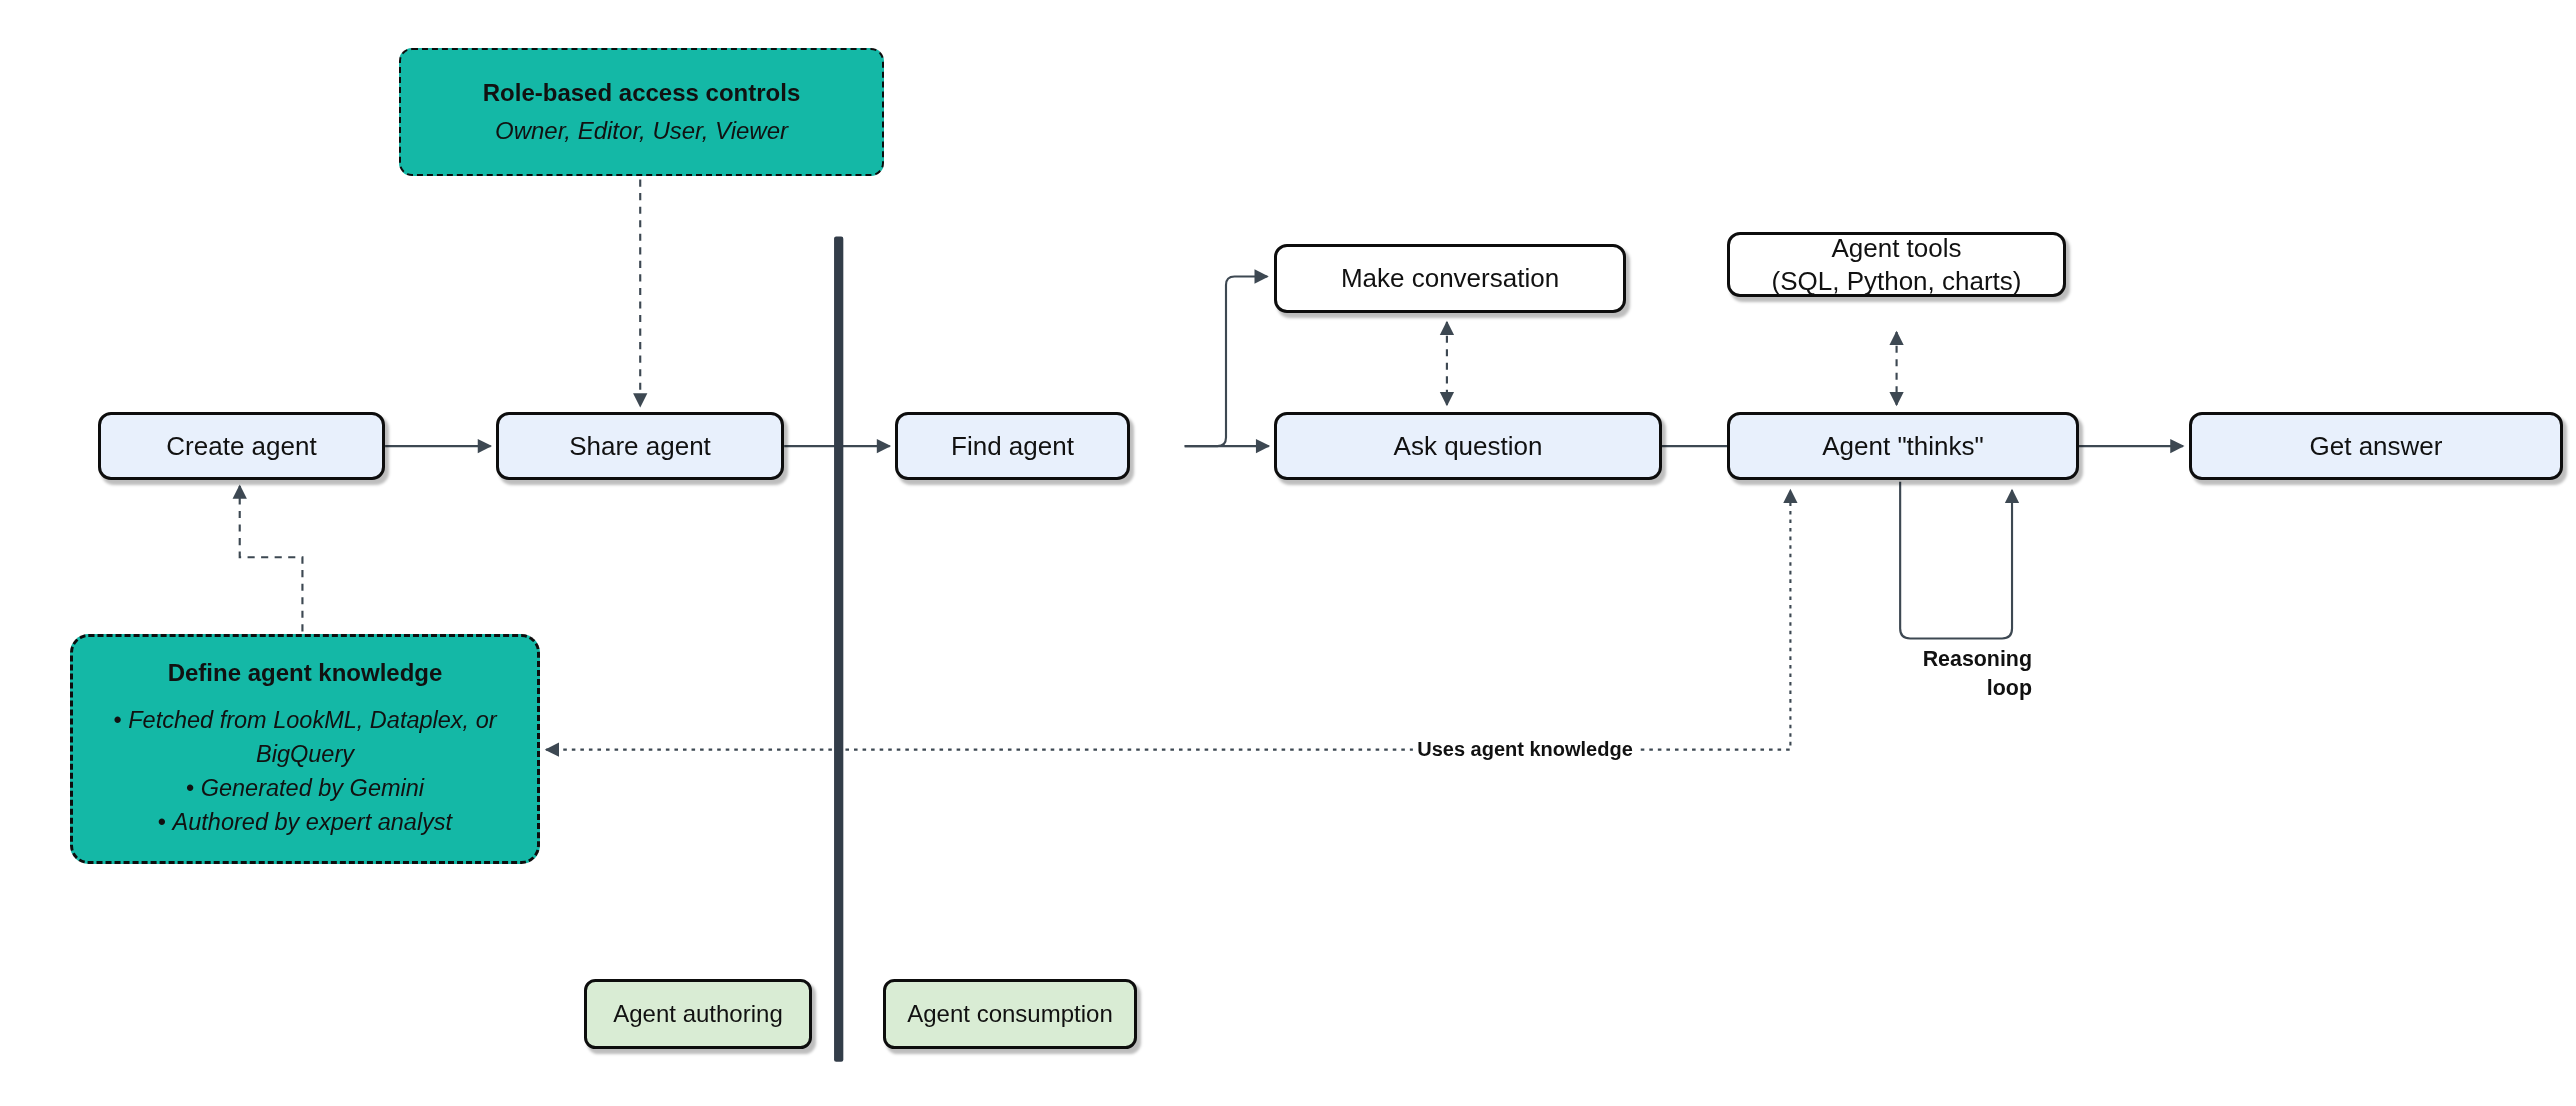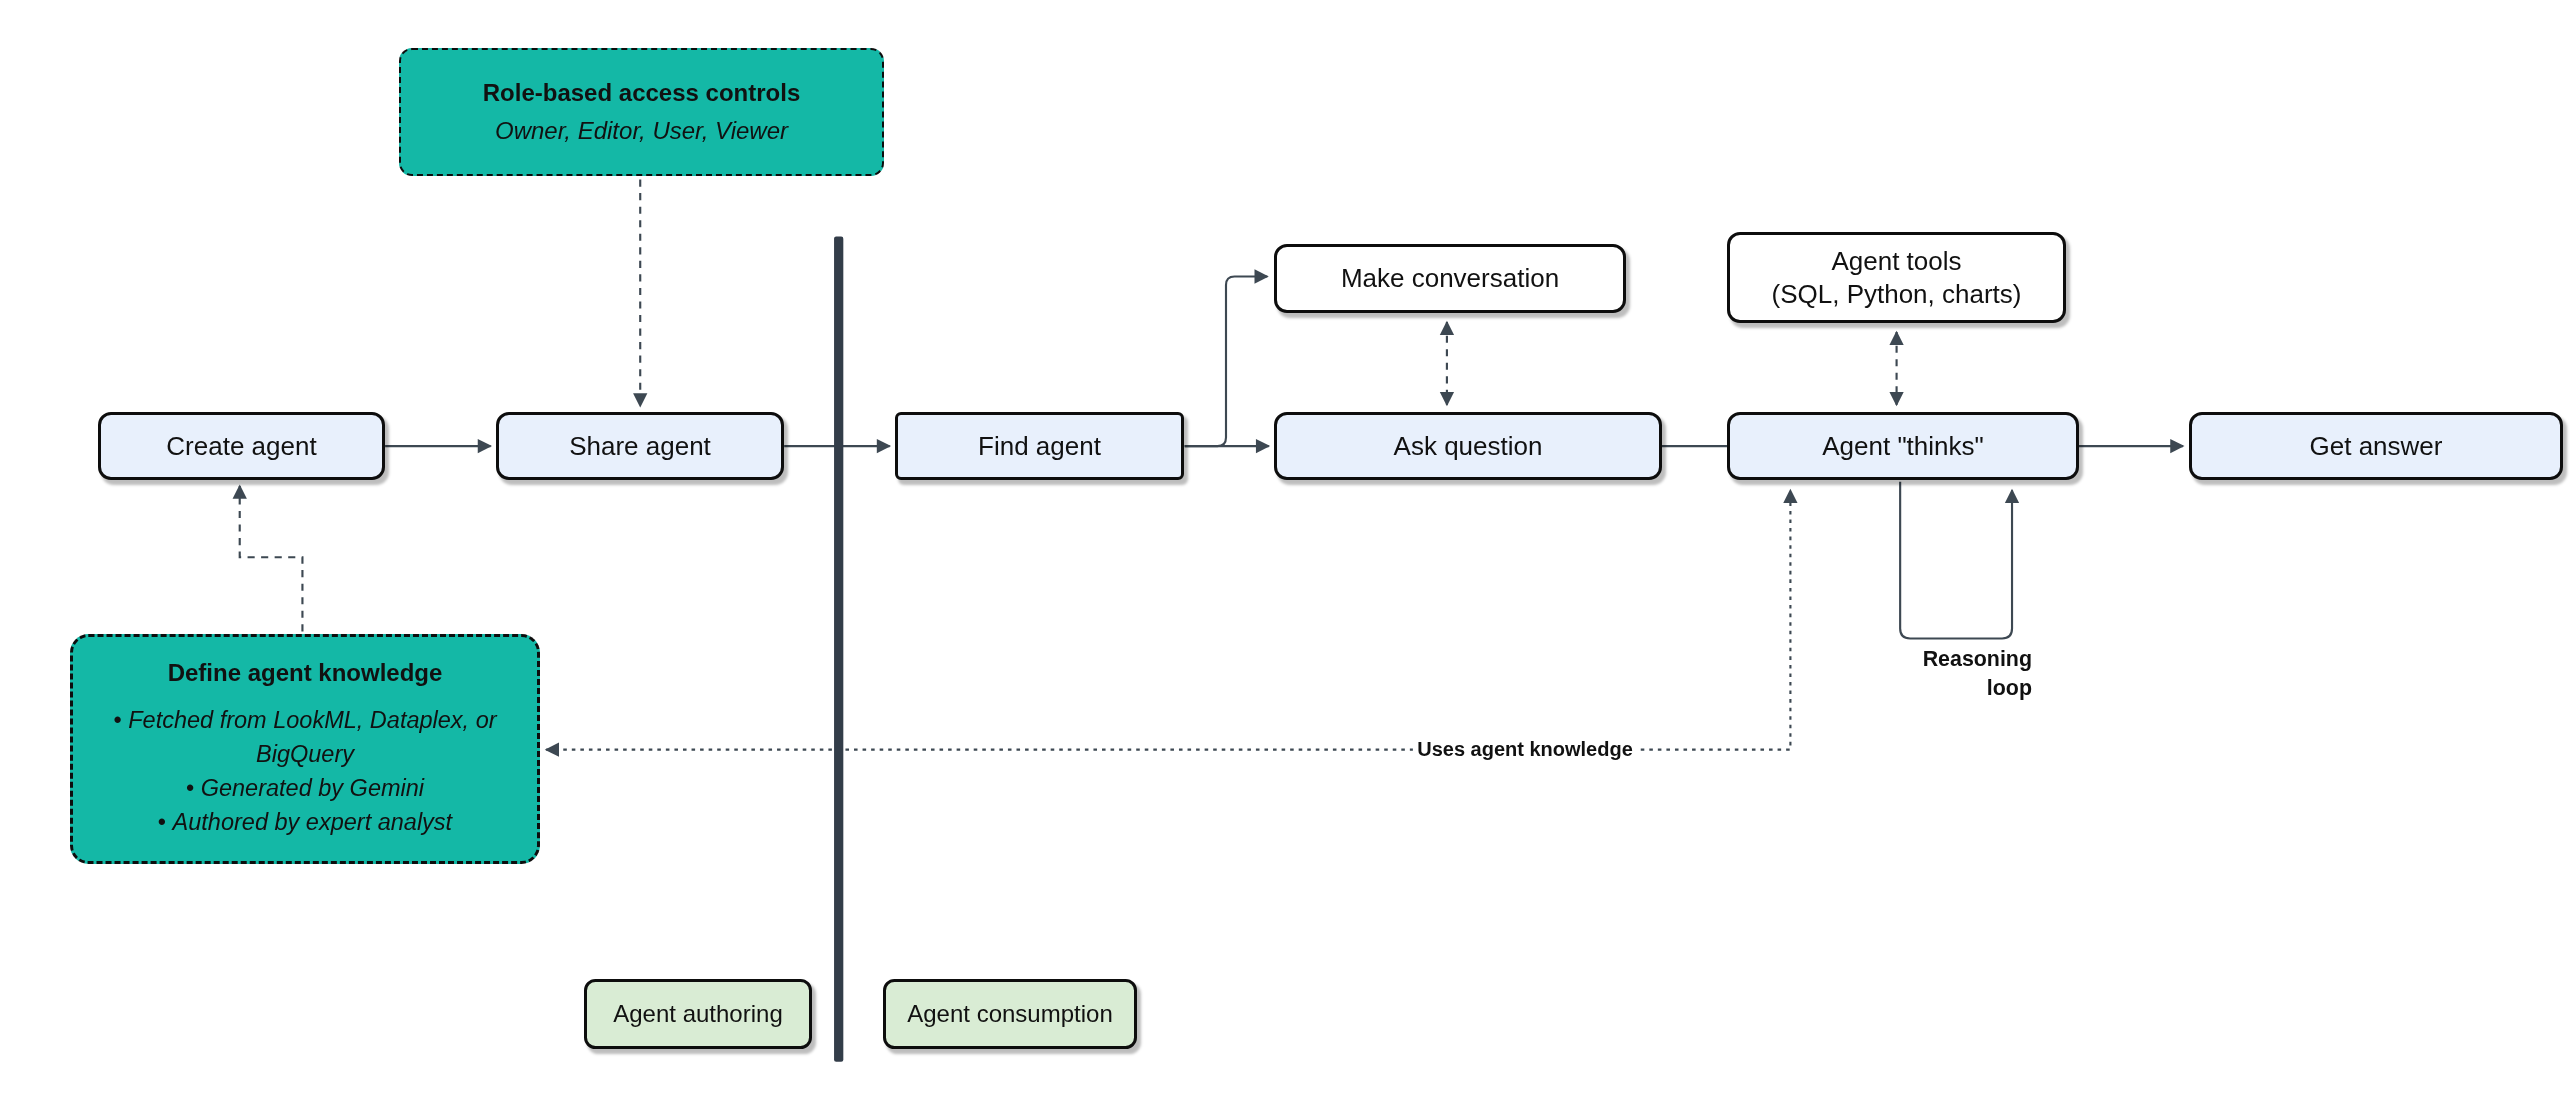--- a/index.html
+++ b/index.html
@@ -114,30 +114,30 @@
 
     <rect class="divider-bar" x="1170" y="332" width="13" height="1158" rx="3"></rect>
   </svg>
 
   <div class="node" style="left:98px; top:412px; width:287px; height:68px;">
     <span>Create agent</span>
   </div>
   <div class="node" style="left:496px; top:412px; width:288px; height:68px;">
     <span>Share agent</span>
   </div>
-  <div class="node" style="left:895px; top:412px; width:289px; height:68px;border-radius:6px;">
+  <div class="node" style="left:895px; top:412px; width:235px; height:68px;">
     <span>Find agent</span>
   </div>
   <div class="node white" style="left:1274px; top:244px; width:352px; height:69px;">
     <span>Make conversation</span>
   </div>
   <div class="node" style="left:1274px; top:412px; width:388px; height:68px;">
     <span>Ask question</span>
   </div>
-  <div class="node white" style="left:1727px; top:232px; width:339px; height:91px;">
+  <div class="node white" style="left:1727px; top:232px; width:339px; height:65px;">
     <span>Agent tools</span>
     <span>(SQL, Python, charts)</span>
   </div>
   <div class="node" style="left:1727px; top:412px; width:352px; height:68px;">
     <span>Agent "thinks"</span>
   </div>
   <div class="node" style="left:2189px; top:412px; width:374px; height:68px;">
     <span>Get answer</span>
   </div>
 

